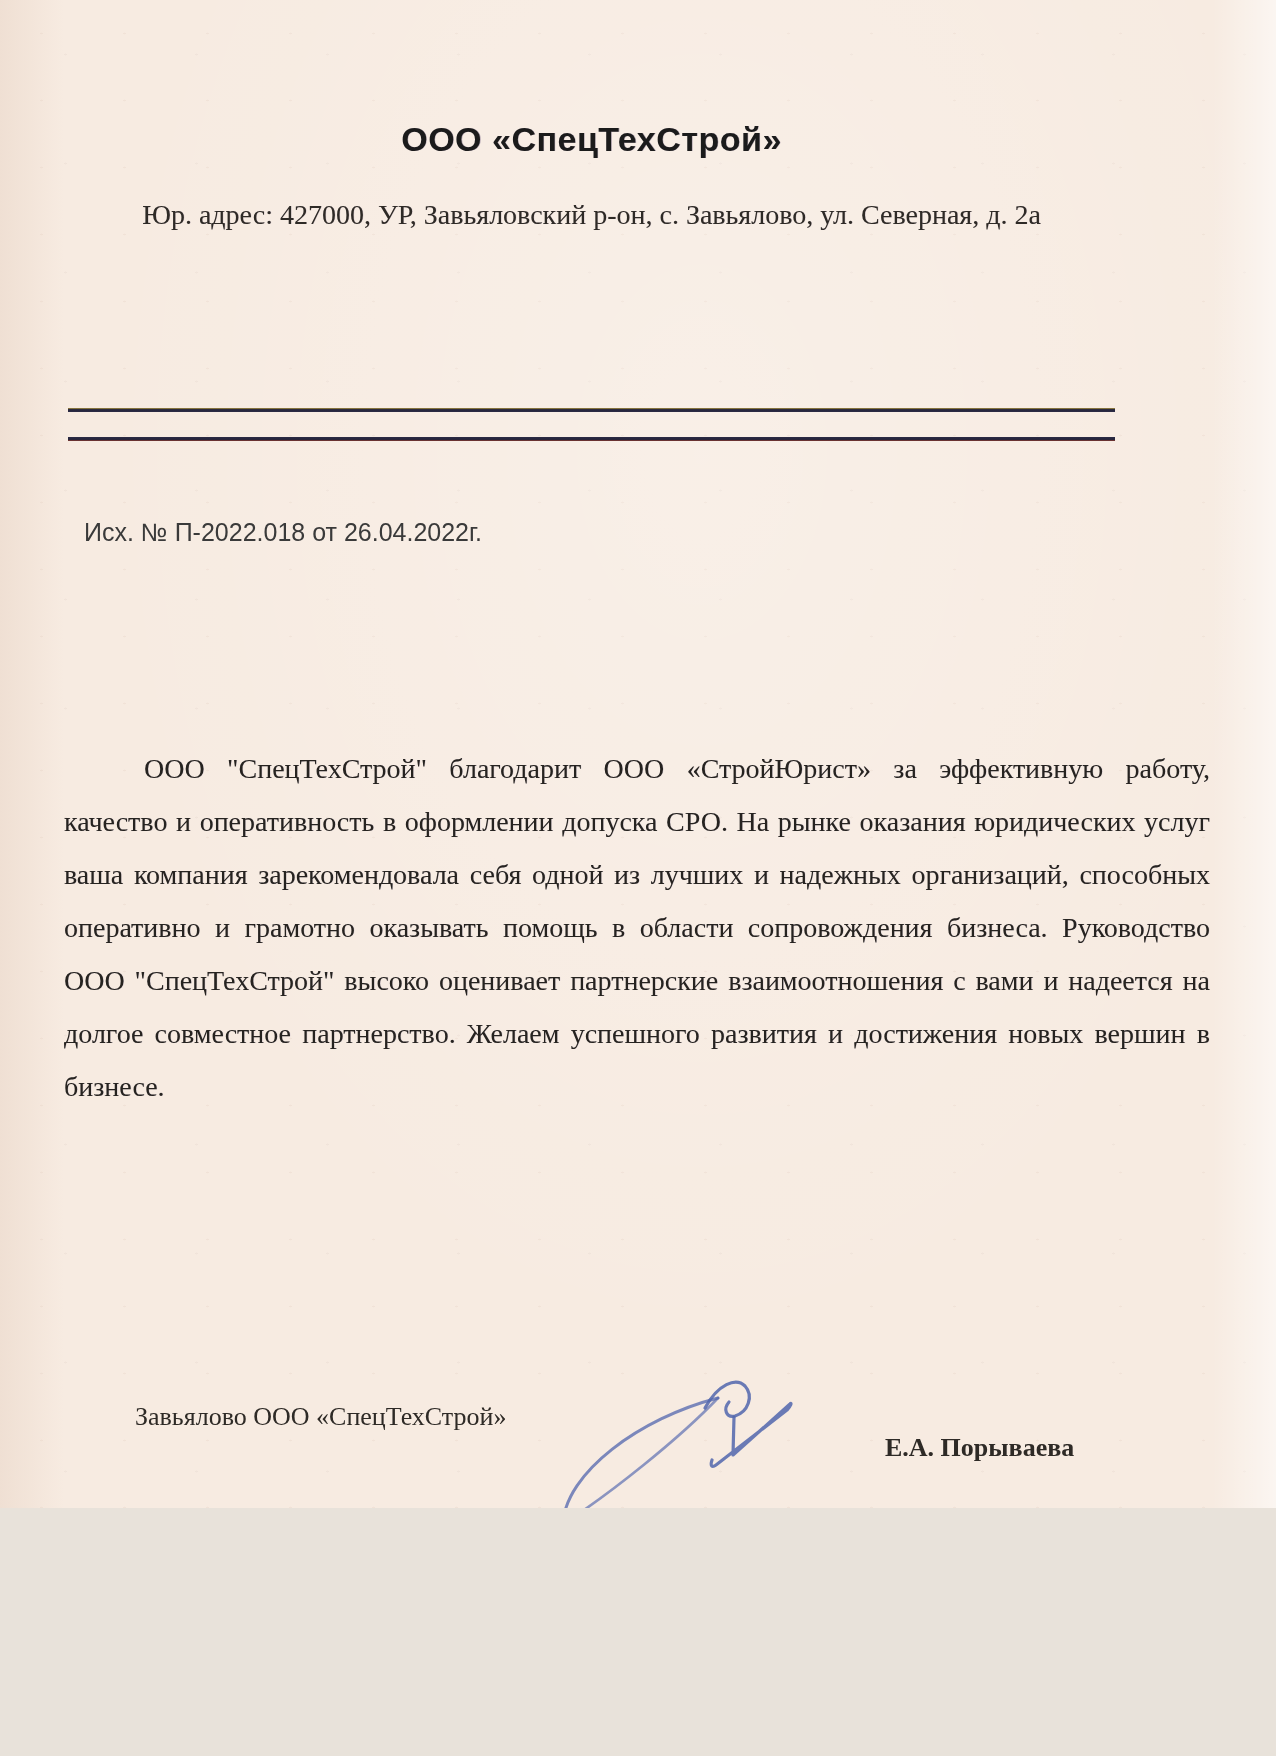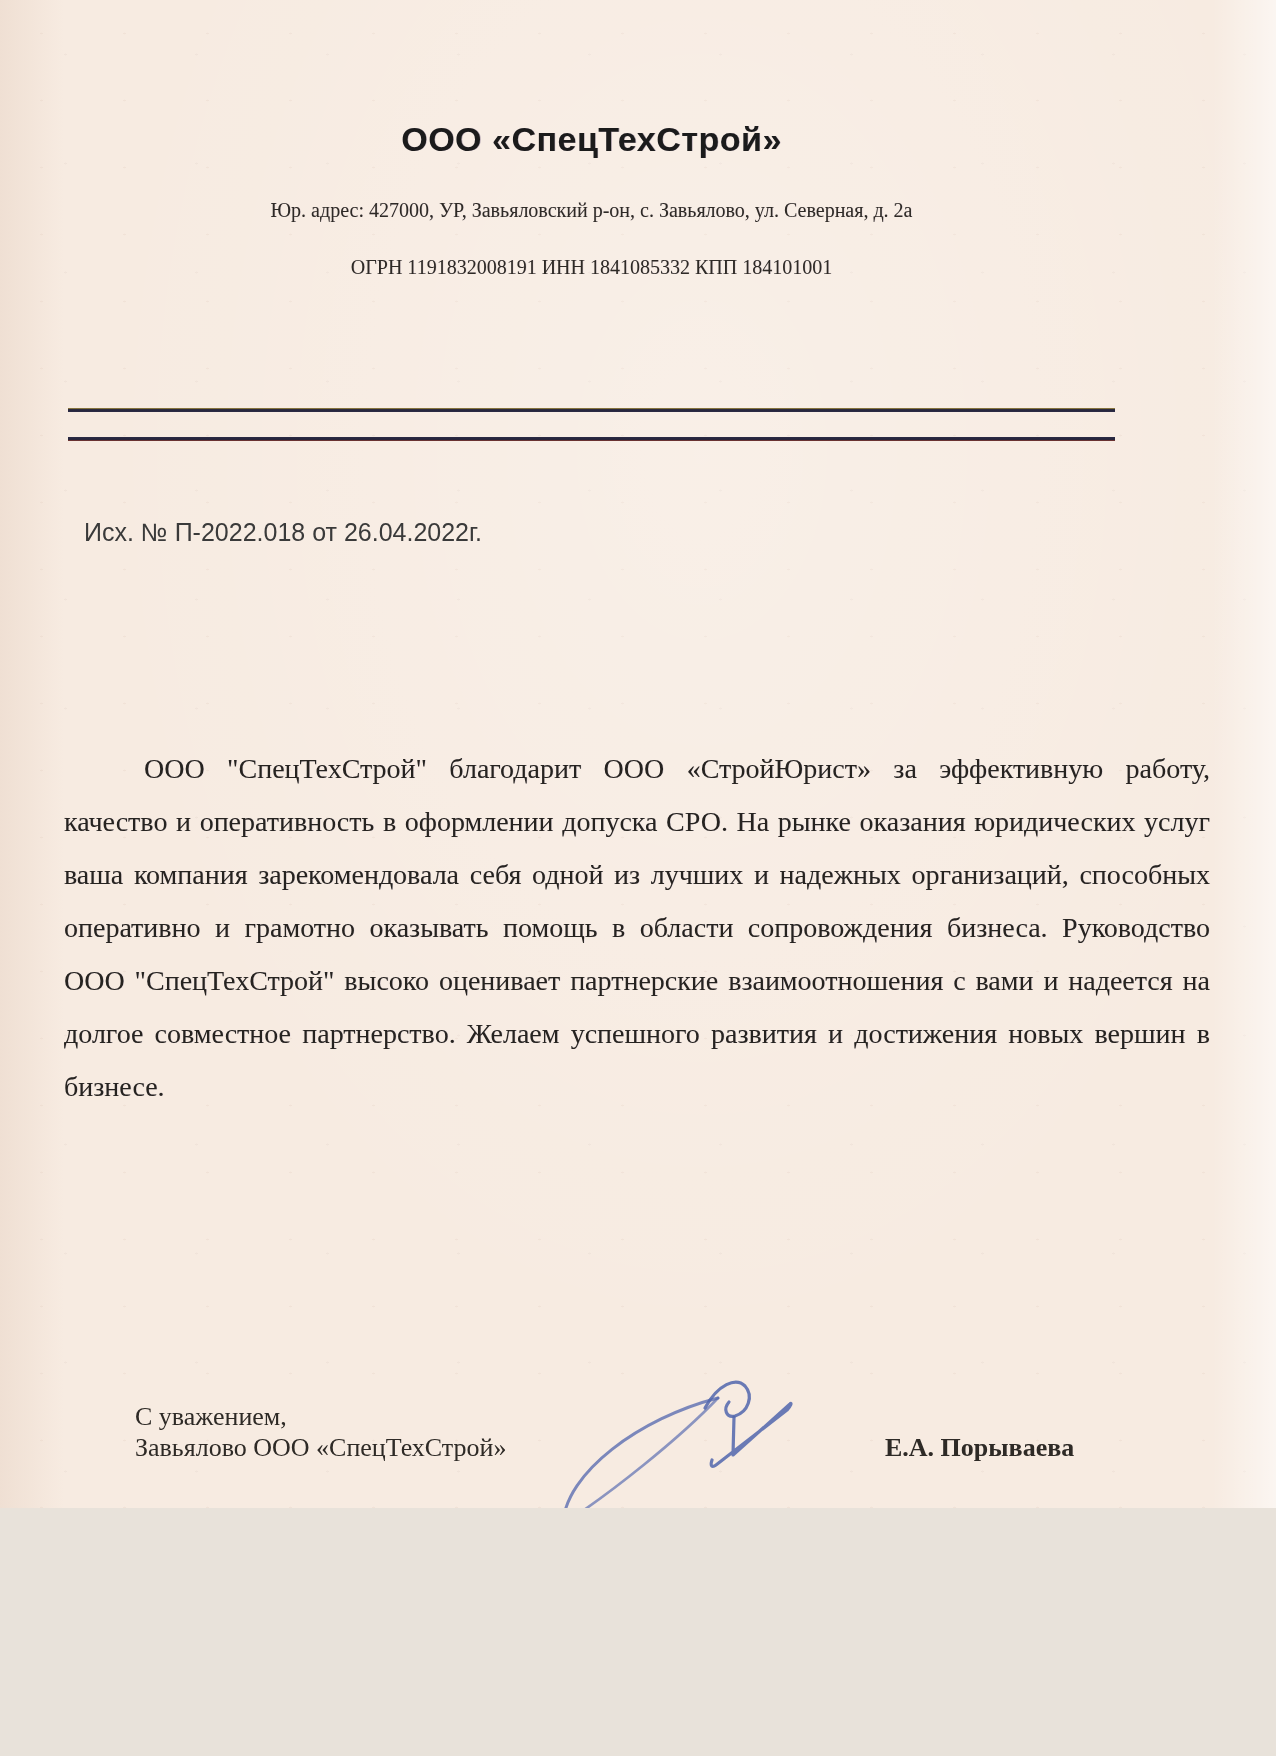--- a/index.html
+++ b/index.html
@@ -24,21 +24,21 @@
   .center-col { position: absolute; left: 68px; width: 1047px; text-align: center; }
   .company-title {
     top: 120px;
     font-family: "Liberation Sans", sans-serif;
     font-weight: 700;
     font-size: 34px;
     letter-spacing: 0.5px;
     color: #1b1b1b;
     text-shadow: 0.6px 0 0 rgba(60,40,90,0.35);
   }
-  .head-line { font-size: 20px; color: #2e2a26; text-shadow: 0.5px 0 0 rgba(90,60,120,0.18); }
+  .head-line { font-size: 28px; color: #2e2a26; text-shadow: 0.5px 0 0 rgba(90,60,120,0.18); }
   .company-address { top: 199px; }
   .company-registration { top: 256px; }
   .company-phone { top: 306px; }
   .email-text { color: #7d8464; }
 
   
   .rule { position: absolute; left: 68px; width: 1047px; height: 4px; }
   .rule-top {
     top: 408px;
     background: linear-gradient(to bottom, #b2983f 0%, #23233b 40%, #2d2c45 100%);
@@ -77,34 +77,32 @@
 </style>
 </head>
 <body>
 
 <div class="page">
 
   <div class="center-col company-title">ООО «СпецТехСтрой»</div>
 
   <div class="center-col head-line company-address">Юр. адрес: 427000, УР, Завьяловский р-он, с. Завьялово, ул. Северная, д. 2а</div>
 
-  <div class="center-col head-line company-registration">ОГРН 1191832008191 ИНН 1841085332 КПП 184101001</div>
 
 
   <div class="rule rule-top"></div>
   <div class="rule rule-bottom"></div>
 
   <div class="ref-row">
     <span>Исх. № П-2022.018 от 26.04.2022г.</span>
   </div>
 
   <div class="body-paragraph">ООО "СпецТехСтрой"  благодарит ООО «СтройЮрист» за эффективную работу, качество и оперативность в оформлении допуска СРО. На рынке оказания юридических услуг ваша компания зарекомендовала себя одной из лучших и надежных организаций, способных оперативно и грамотно оказывать помощь в области сопровождения бизнеса. Руководство ООО "СпецТехСтрой" высоко оценивает партнерские взаимоотношения с вами и надеется на долгое совместное партнерство. Желаем успешного развития и достижения новых вершин в бизнесе.</div>
 
   <div class="sig-text sig-left">
-    <div>С уважением,</div>
     <div>Завьялово ООО «СпецТехСтрой»</div>
   </div>
 
   <svg class="signature-svg" viewBox="0 0 300 180" xmlns="http://www.w3.org/2000/svg">
 
     <path d="M 43 154 C 45 103, 120 48, 198 28" fill="none" stroke="#5166ad" stroke-width="3" stroke-linecap="round" opacity="0.75"></path>
     <path d="M 198 28 C 160 68, 90 124, 43 154" fill="none" stroke="#5166ad" stroke-width="2.6" stroke-linecap="round" opacity="0.65"></path>
 
     <path d="M 185 38 C 198 14, 216 7, 225 16 C 234 26, 228 42, 215 46 C 206 48, 203 39, 209 32" fill="none" stroke="#5166ad" stroke-width="3.2" stroke-linecap="round" opacity="0.85"></path>
     <path d="M 214 47 L 213 85 L 270 34 C 272 32, 271 36, 267 40 L 196 95 C 192 98, 190 96, 192 90" fill="none" stroke="#5166ad" stroke-width="3.2" stroke-linejoin="round" stroke-linecap="round" opacity="0.85"></path>

